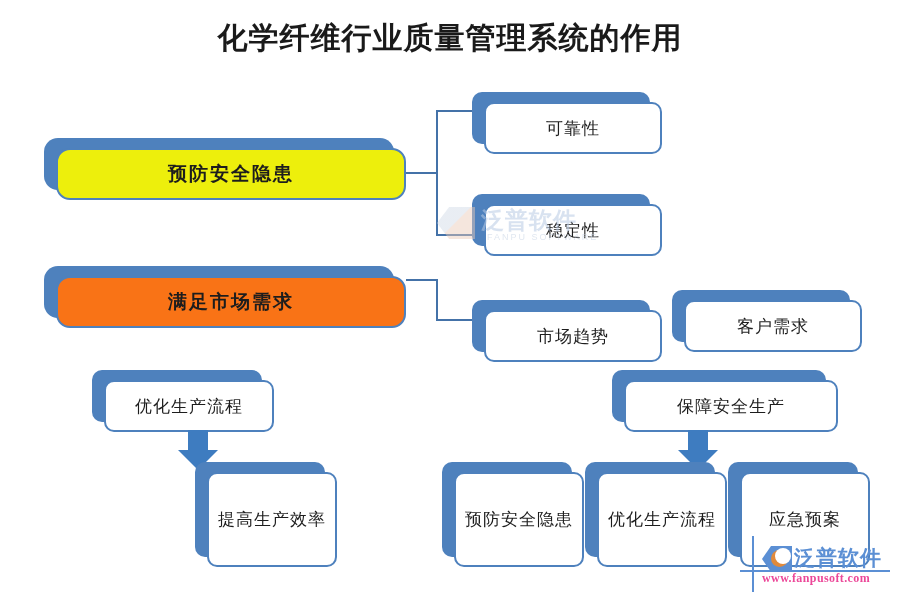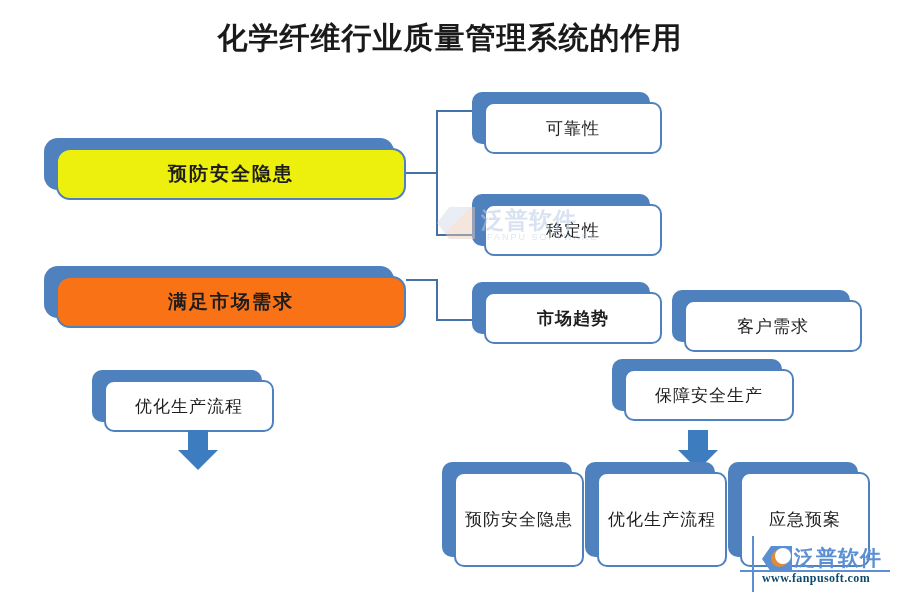--- a/index.html
+++ b/index.html
@@ -92,21 +92,21 @@
   }
   .logo .lg-c2{
     position:absolute;left:13px;top:4px;width:16px;height:16px;border-radius:50%;
     background:#ffffff;
   }
   .logo .lg-txt{
     position:absolute;left:32px;top:0px;font-size:21px;font-weight:bold;color:#5B8FD4;
     font-family:"Liberation Sans",sans-serif;letter-spacing:1px;
   }
   .logo .lg-url{
-    position:absolute;left:0px;top:27px;font-size:12px;color:#0c4a6e;font-weight:bold;
+    position:absolute;left:0px;top:27px;font-size:12px;color:#ec4899;font-weight:bold;
     font-family:"Liberation Serif",serif;letter-spacing:.4px;
   }
   .logo .lg-l1{position:absolute;left:-10px;top:-8px;width:2px;height:56px;background:#5B8FD4;}
   .logo .lg-l2{position:absolute;left:-22px;top:26px;width:150px;height:2px;background:#5B8FD4;}
 </style>
 </head>
 <body>
 
 <div id="canvas">
 
@@ -148,21 +148,21 @@
     <div class="wm-sub">FANPU SOFTWARE</div>
   </div>
 
   <div class="node big green" style="left:44px;top:266px;width:350px;height:52px;">
     <div class="shadow"></div>
     <div class="face">
       <span class="label">满足市场需求</span>
     </div>
   </div>
 
-  <div class="node" style="left:472px;top:282px;width:178px;height:52px;font-weight:bold;">
+  <div class="node" style="left:472px;top:300px;width:178px;height:52px;">
     <div class="shadow"></div>
     <div class="face">
       <span class="label">市场趋势</span>
     </div>
   </div>
 
   <div class="node" style="left:672px;top:290px;width:178px;height:52px;">
     <div class="shadow"></div>
     <div class="face">
       <span class="label">客户需求</span>
@@ -174,33 +174,39 @@
     <div class="face">
       <span class="label">优化生产流程</span>
     </div>
   </div>
 
   <div class="arrow" style="left:178px;top:430px;width:40px;height:40px;">
     <div class="stem"></div>
     <div class="head"></div>
   </div>
 
-  <div class="node" style="left:612px;top:359px;width:170px;height:52px;">
+  <div class="node" style="left:612px;top:370px;width:170px;height:52px;padding-left:44px;">
     <div class="shadow"></div>
     <div class="face">
       <span class="label">保障安全生产</span>
     </div>
   </div>
 
   <div class="arrow" style="left:678px;top:430px;width:40px;height:40px;">
     <div class="stem"></div>
     <div class="head"></div>
   </div>
 
 
+  <div class="node" style="left:195px;top:462px;width:130px;height:95px;">
+    <div class="shadow"></div>
+    <div class="face">
+      <span class="label">提高生产效率</span>
+    </div>
+  </div>
 
   <div class="node" style="left:442px;top:462px;width:130px;height:95px;">
     <div class="shadow"></div>
     <div class="face">
       <span class="label">预防安全隐患</span>
     </div>
   </div>
 
   <div class="node" style="left:585px;top:462px;width:130px;height:95px;">
     <div class="shadow"></div>

